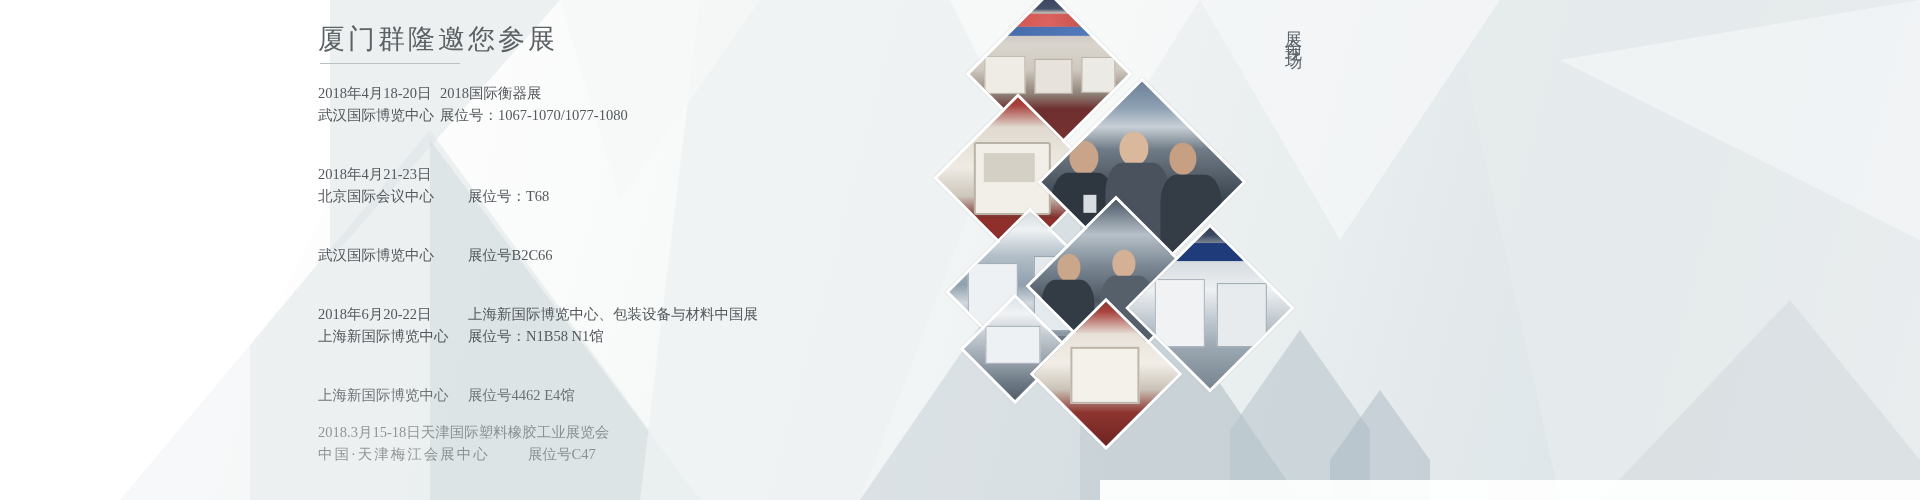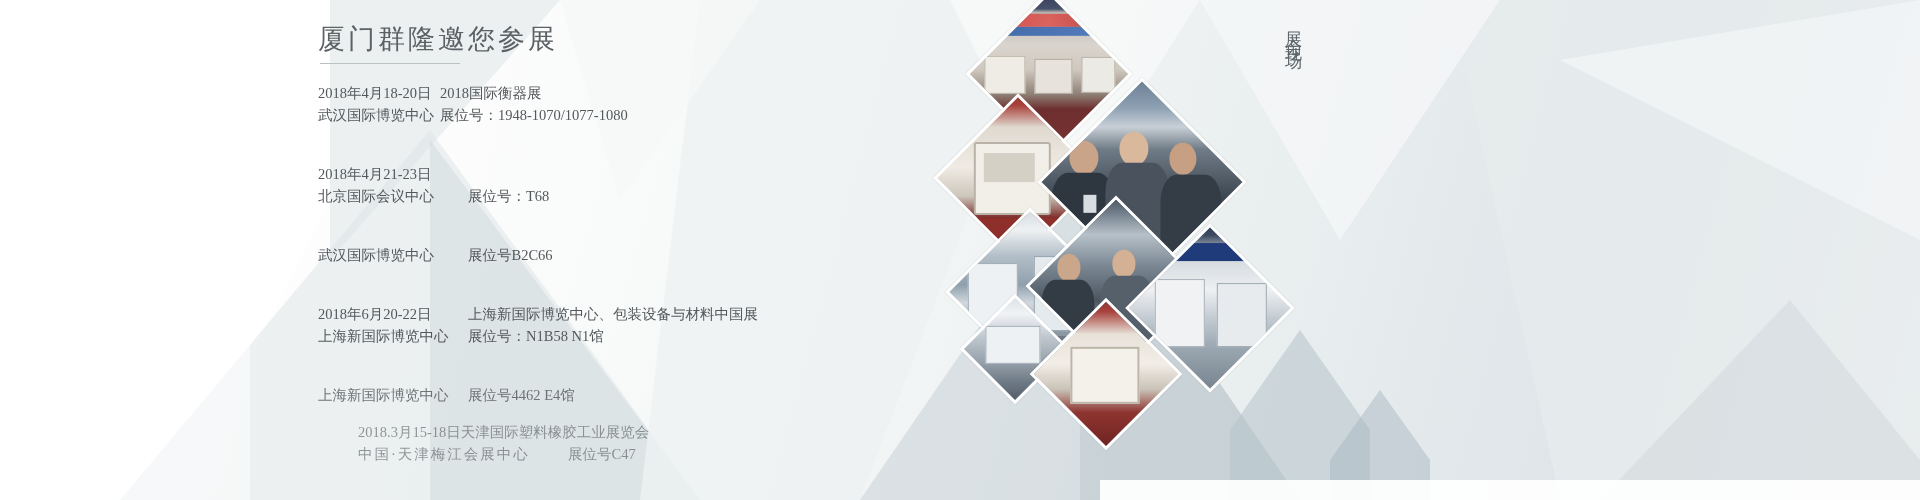--- a/index.html
+++ b/index.html
@@ -73,21 +73,21 @@
   .event .col-b {
     flex: 0 0 auto;
     font-family: Liberation Serif, serif;
   }
   .event.indent2 .col-a { width: 150px; }
   .event.last .line { display: block; }
   .event.last .col-a { width: auto; }
 
   
   .fade-1 { opacity: 0.82; }
-  .fade-2 { opacity: 0.6; margin-left: 40px; }
+  .fade-2 { opacity: 0.6; }
 
   
   .collage {
     position: absolute;
     left: 1030px;
     top: -10px;
     width: 430px;
     height: 510px;
   }
   .dia {
@@ -215,21 +215,21 @@
     <div class="headline">厦门群隆邀您参展</div>
     <div class="rule"></div>
 
     <div class="event" style="margin-top:18px;">
       <div class="line">
         <span class="col-a">2018年4月18-20日</span>
         <span class="col-b">2018国际衡器展</span>
       </div>
       <div class="line">
         <span class="col-a">武汉国际博览中心</span>
-        <span class="col-b">展位号：1948-1070/1077-1080</span>
+        <span class="col-b">展位号：1067-1070/1077-1080</span>
       </div>
     </div>
 
     <div class="event indent2">
       <div class="line">
         <span class="col-a">2018年4月21-23日</span>
       </div>
       <div class="line">
         <span class="col-a">北京国际会议中心</span>
         <span class="col-b">展位号：T68</span>

